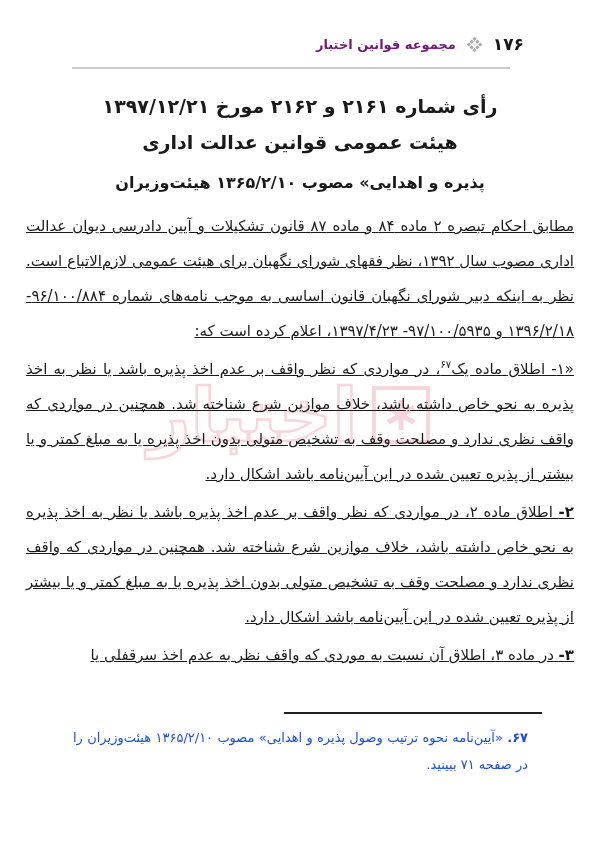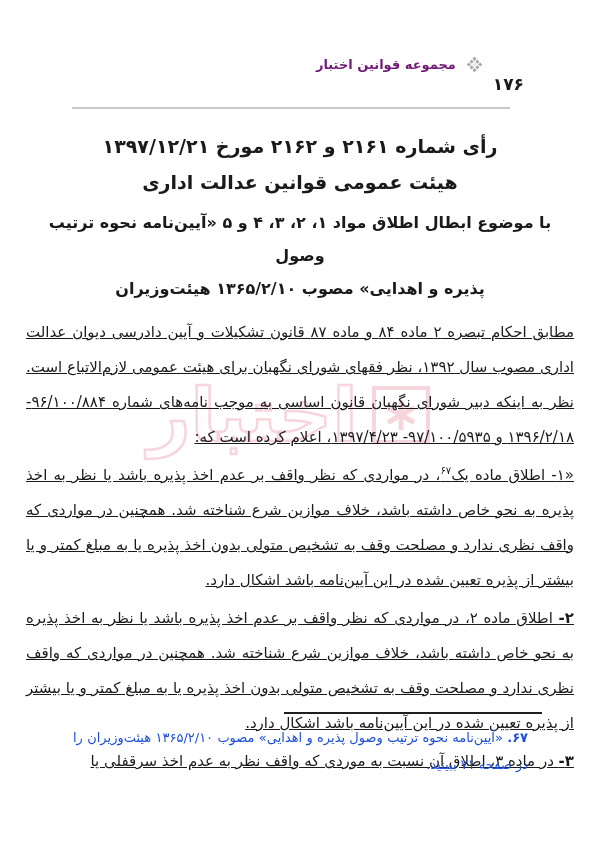--- a/index.html
+++ b/index.html
@@ -27,21 +27,20 @@
   .header-row {
     display: flex;
     align-items: center;
     gap: 13px;
     justify-content: flex-start; 
   }
   .page-number {
     font-size: 17px;
     font-weight: bold;
     letter-spacing: 0.5px;
-    margin-top: 40px;
   }
   .ornament {
     display: inline-grid;
     grid-template-columns: repeat(3, 3px);
     grid-template-rows: repeat(3, 3px);
     gap: 1px;
     transform: rotate(45deg);
     flex: 0 0 auto;
   }
   .ornament i {
@@ -185,21 +184,20 @@
       </svg>
     </span>
   </div>
 
   <main class="content">
     <h1 class="doc-title">
       <span>رأی شماره ۲۱۶۱ و ۲۱۶۲ مورخ ۱۳۹۷/۱۲/۲۱</span>
       <span>هیئت عمومی قوانین عدالت اداری</span>
     </h1>
     <h2 class="doc-subtitle">
-      <span>با موضوع ابطال اطلاق مواد ۱، ۲، ۳، ۴ و ۵ «آیین‌نامه نحوه ترتیب وصول</span>
       <span>پذیره و اهدایی» مصوب ۱۳۶۵/۲/۱۰ هیئت‌وزیران</span>
     </h2>
 
     <p class="body-par">مطابق احکام تبصره ۲ ماده ۸۴ و ماده ۸۷ قانون تشکیلات و آیین دادرسی دیوان عدالت اداری مصوب سال ۱۳۹۲، نظر فقهای شورای نگهبان برای هیئت عمومی لازم‌الاتباع است. نظر به اینکه دبیر شورای نگهبان قانون اساسی به موجب نامه‌های شماره ۹۶/۱۰۰/۸۸۴- ۱۳۹۶/۲/۱۸ و ۹۷/۱۰۰/۵۹۳۵- ۱۳۹۷/۴/۲۳، اعلام کرده است که:</p>
 
     <p class="body-par"><span>«۱- اطلاق ماده یک</span><sup>۶۷</sup><span>، در مواردی که نظر واقف بر عدم اخذ پذیره باشد یا نظر به اخذ پذیره به نحو خاص داشته باشد، خلاف موازین شرع شناخته شد. همچنین در مواردی که واقف نظری ندارد و مصلحت وقف به تشخیص متولی بدون اخذ پذیره یا به مبلغ کمتر و یا بیشتر از پذیره تعیین شده در این آیین‌نامه باشد اشکال دارد.</span></p>
 
     <p class="body-par"><span class="par-marker">۲-</span><span> اطلاق ماده ۲، در مواردی که نظر واقف بر عدم اخذ پذیره باشد یا نظر به اخذ پذیره به نحو خاص داشته باشد، خلاف موازین شرع شناخته شد. همچنین در مواردی که واقف نظری ندارد و مصلحت وقف به تشخیص متولی بدون اخذ پذیره یا به مبلغ کمتر و یا بیشتر از پذیره تعیین شده در این آیین‌نامه باشد اشکال دارد.</span></p>
 
     <p class="body-par"><span class="par-marker">۳-</span><span> در ماده ۳، اطلاق آن نسبت به موردی که واقف نظر به عدم اخذ سرقفلی یا</span></p>

